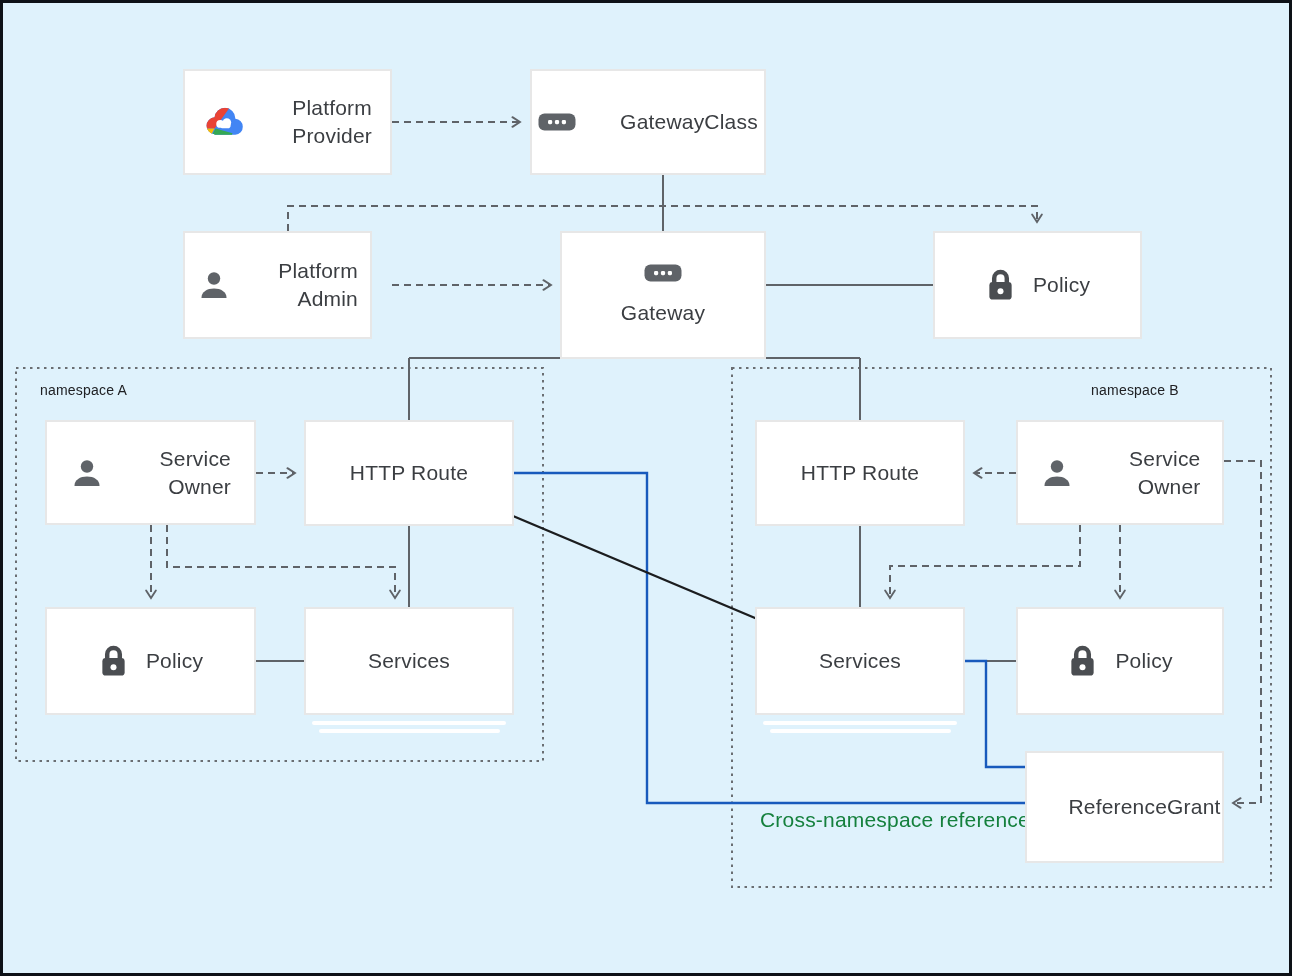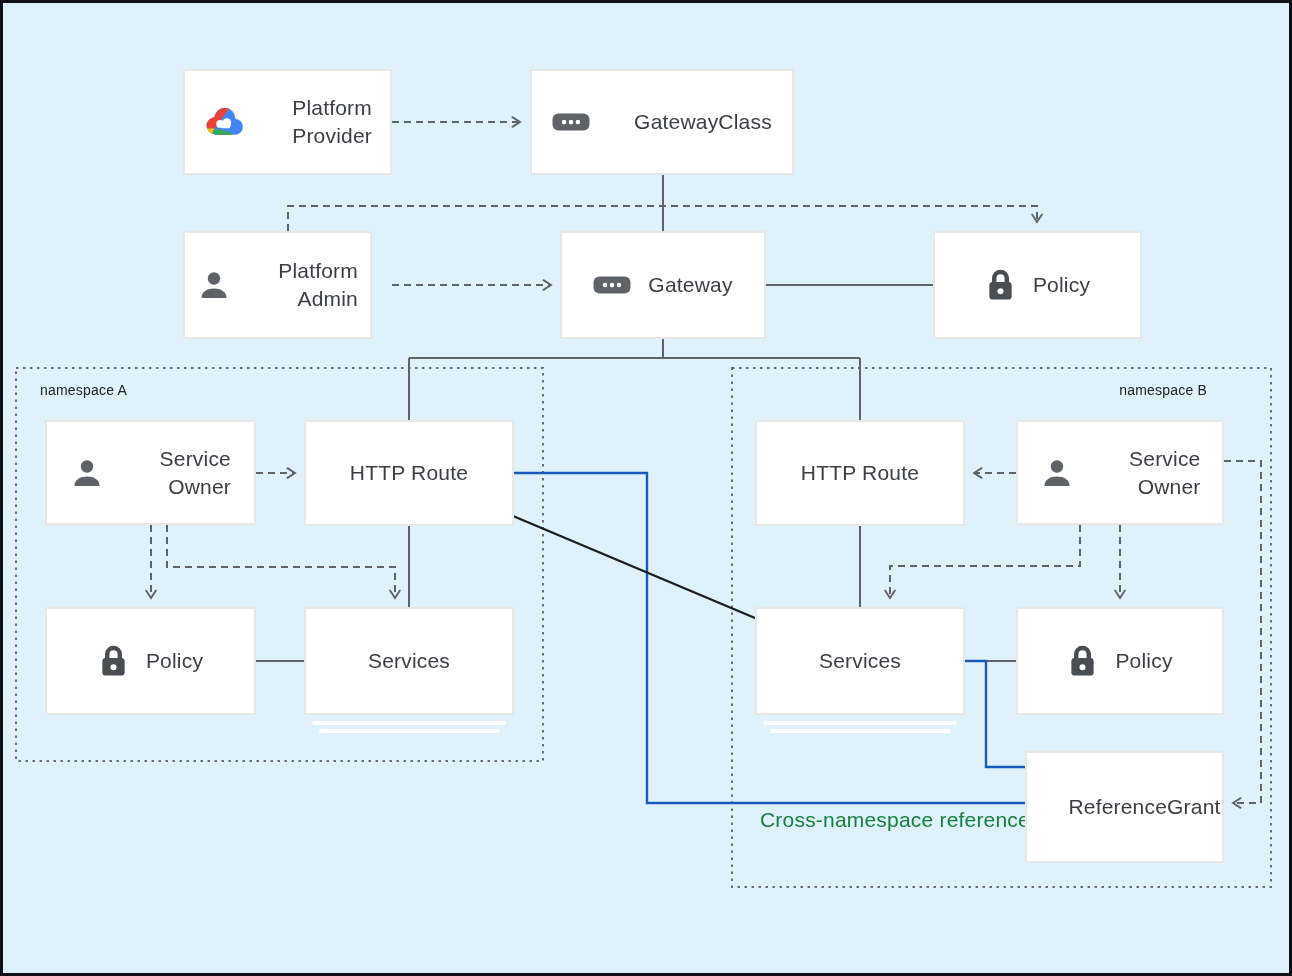--- a/index.html
+++ b/index.html
@@ -81,21 +81,21 @@
     <path class="dash" marker-end="url(#arr)" d="M1077 522 V563 H887 V595"></path>
     <path class="dash" marker-end="url(#arr)" d="M1221 458 H1258 V800 H1230"></path>
 
     <path class="blue" d="M511 470 H644 V800 H1022"></path>
     <path class="blue" d="M962 658 H983 V764 H1022"></path>
 
     <path class="black" d="M510 513 L752 615"></path>
   </svg>
 
   <div class="ns-label" style="left:37px;top:379px;">namespace A</div>
-  <div class="ns-label" style="left:994px;top:379px;width:210px;text-align:right;">namespace B</div>
+  <div class="ns-label" style="left:1027px;top:379px;width:210px;text-align:center;">namespace B</div>
 
   <div class="edge-label" style="left:757px;top:805px;">Cross-namespace reference</div>
 
   <div class="node" style="left:180px;top:66px;width:209px;height:106px;">
     <span class="icon">
       <svg width="42" height="34" viewBox="0 0 44 36">
         <defs>
           <clipPath id="gcloudClip">
             <circle cx="12.5" cy="22" r="9"></circle>
             <circle cx="23" cy="14" r="11"></circle>
@@ -112,21 +112,21 @@
             <circle cx="18" cy="20" r="4.2"></circle>
             <circle cx="25" cy="18.5" r="4.6"></circle>
             <rect x="18" y="18.5" width="11" height="6.2" rx="3"></rect>
           </g>
         </g>
       </svg>
     </span>
     <span class="label wrap">Platform Provider</span>
   </div>
 
-  <div class="node" style="left:527px;top:66px;width:264px;height:106px;gap:44px;">
+  <div class="node" style="left:527px;top:66px;width:236px;height:106px;gap:44px;">
     <span class="icon">
       <svg width="38" height="18" viewBox="0 0 38 18">
         <rect x="0.5" y="0.5" width="37" height="17" rx="6" fill="#5f6368"></rect>
         <rect x="10" y="7" width="4.2" height="4.2" rx="1.4" fill="#fff"></rect>
         <rect x="16.9" y="7" width="4.2" height="4.2" rx="1.4" fill="#fff"></rect>
         <rect x="23.8" y="7" width="4.2" height="4.2" rx="1.4" fill="#fff"></rect>
       </svg>
     </span>
     <span class="label">GatewayClass</span>
   </div>
@@ -134,21 +134,21 @@
   <div class="node" style="left:180px;top:228px;width:189px;height:108px;">
     <span class="icon">
       <svg width="34" height="34" viewBox="0 0 34 34" fill="#5f6368">
         <circle cx="17" cy="10.5" r="6.2"></circle>
         <path d="M4.5 29.5 c0-5.6 5.6-9 12.5-9 s12.5 3.4 12.5 9 v0.5 h-25 z"></path>
       </svg>
     </span>
     <span class="label wrap">Platform Admin</span>
   </div>
 
-  <div class="node" style="left:557px;top:228px;width:206px;height:108px;">
+  <div class="node" style="left:557px;top:228px;width:206px;height:128px;flex-direction:column;">
     <span class="icon">
       <svg width="38" height="18" viewBox="0 0 38 18">
         <rect x="0.5" y="0.5" width="37" height="17" rx="6" fill="#5f6368"></rect>
         <rect x="10" y="7" width="4.2" height="4.2" rx="1.4" fill="#fff"></rect>
         <rect x="16.9" y="7" width="4.2" height="4.2" rx="1.4" fill="#fff"></rect>
         <rect x="23.8" y="7" width="4.2" height="4.2" rx="1.4" fill="#fff"></rect>
       </svg>
     </span>
     <span class="label">Gateway</span>
   </div>

